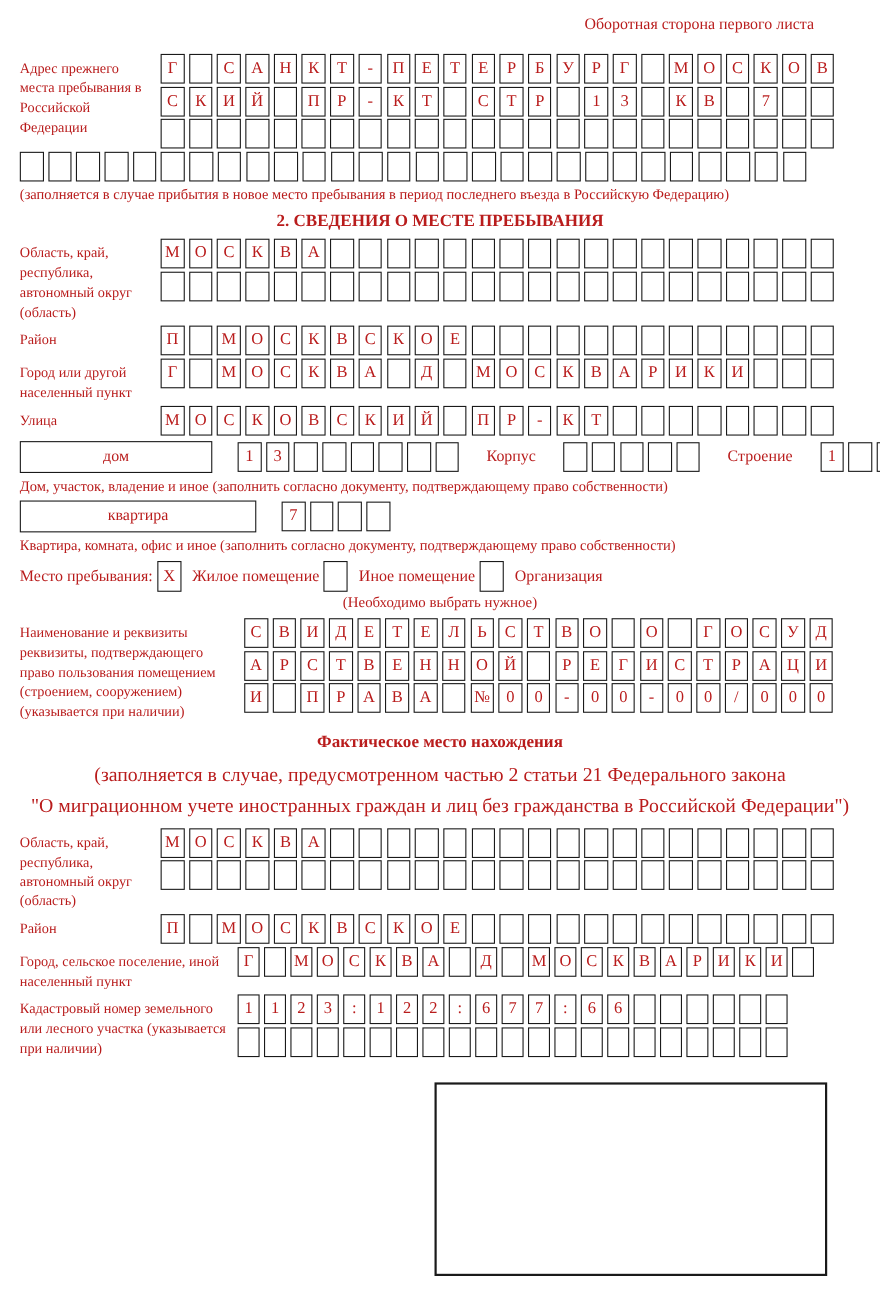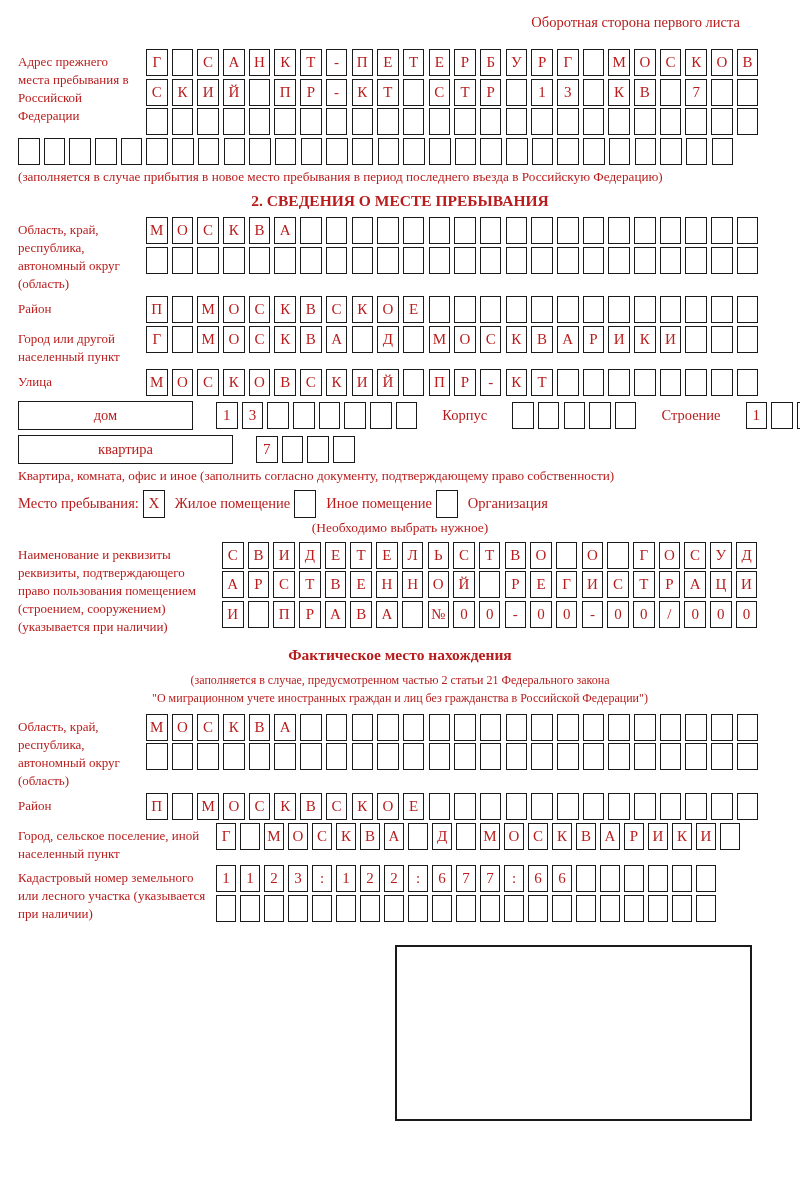--- a/index.html
+++ b/index.html
@@ -57,21 +57,21 @@
   .houserow{display:flex;align-items:center;gap:23px;margin:5px 0 2px 0;}
   .houserow .small-label{font-size:14.5px;padding:0 2px;}
   .stayrow{display:flex;align-items:center;gap:4px;margin:6px 0 1px 0;font-size:14.5px;}
   .opt{display:flex;align-items:center;gap:10px;}
   .checkbox{
     display:inline-flex;align-items:center;justify-content:center;
     width:22px;height:28px;box-sizing:border-box;
     border:1.5px solid #1a1a1a;font-size:15px;background:#fff;
   }
   .hint{text-align:center;font-size:13.5px;margin:2px 0 6px 0;}
-  .note-line{text-align:center;font-size:12px;line-height:1.55;}
+  .note-line{text-align:center;font-size:18px;line-height:1.55;}
   .stamp-box{
     box-sizing:border-box;
     margin:22px 0 0 377px;
     width:357px;height:176px;
     border:2px solid #1a1a1a;background:#fff;
   }
   .mt6{margin-top:6px;}
   .mt10{margin-top:10px;}
 </style>
 </head>
@@ -367,20 +367,21 @@
         <span class="cell"></span>
       </div>
     <span class="small-label">Строение</span>
     <div class="cellrow">
         <span class="cell">1</span>
         <span class="cell"></span>
         <span class="cell"></span>
         <span class="cell"></span>
       </div>
   </div>
+  <div class="caption">Дом, участок, владение и иное (заполнить согласно документу, подтверждающему право собственности)</div>
 
   <div class="houserow">
     <div class="widebox kv">квартира</div>
     <div class="cellrow">
         <span class="cell">7</span>
         <span class="cell"></span>
         <span class="cell"></span>
         <span class="cell"></span>
       </div>
   </div>

